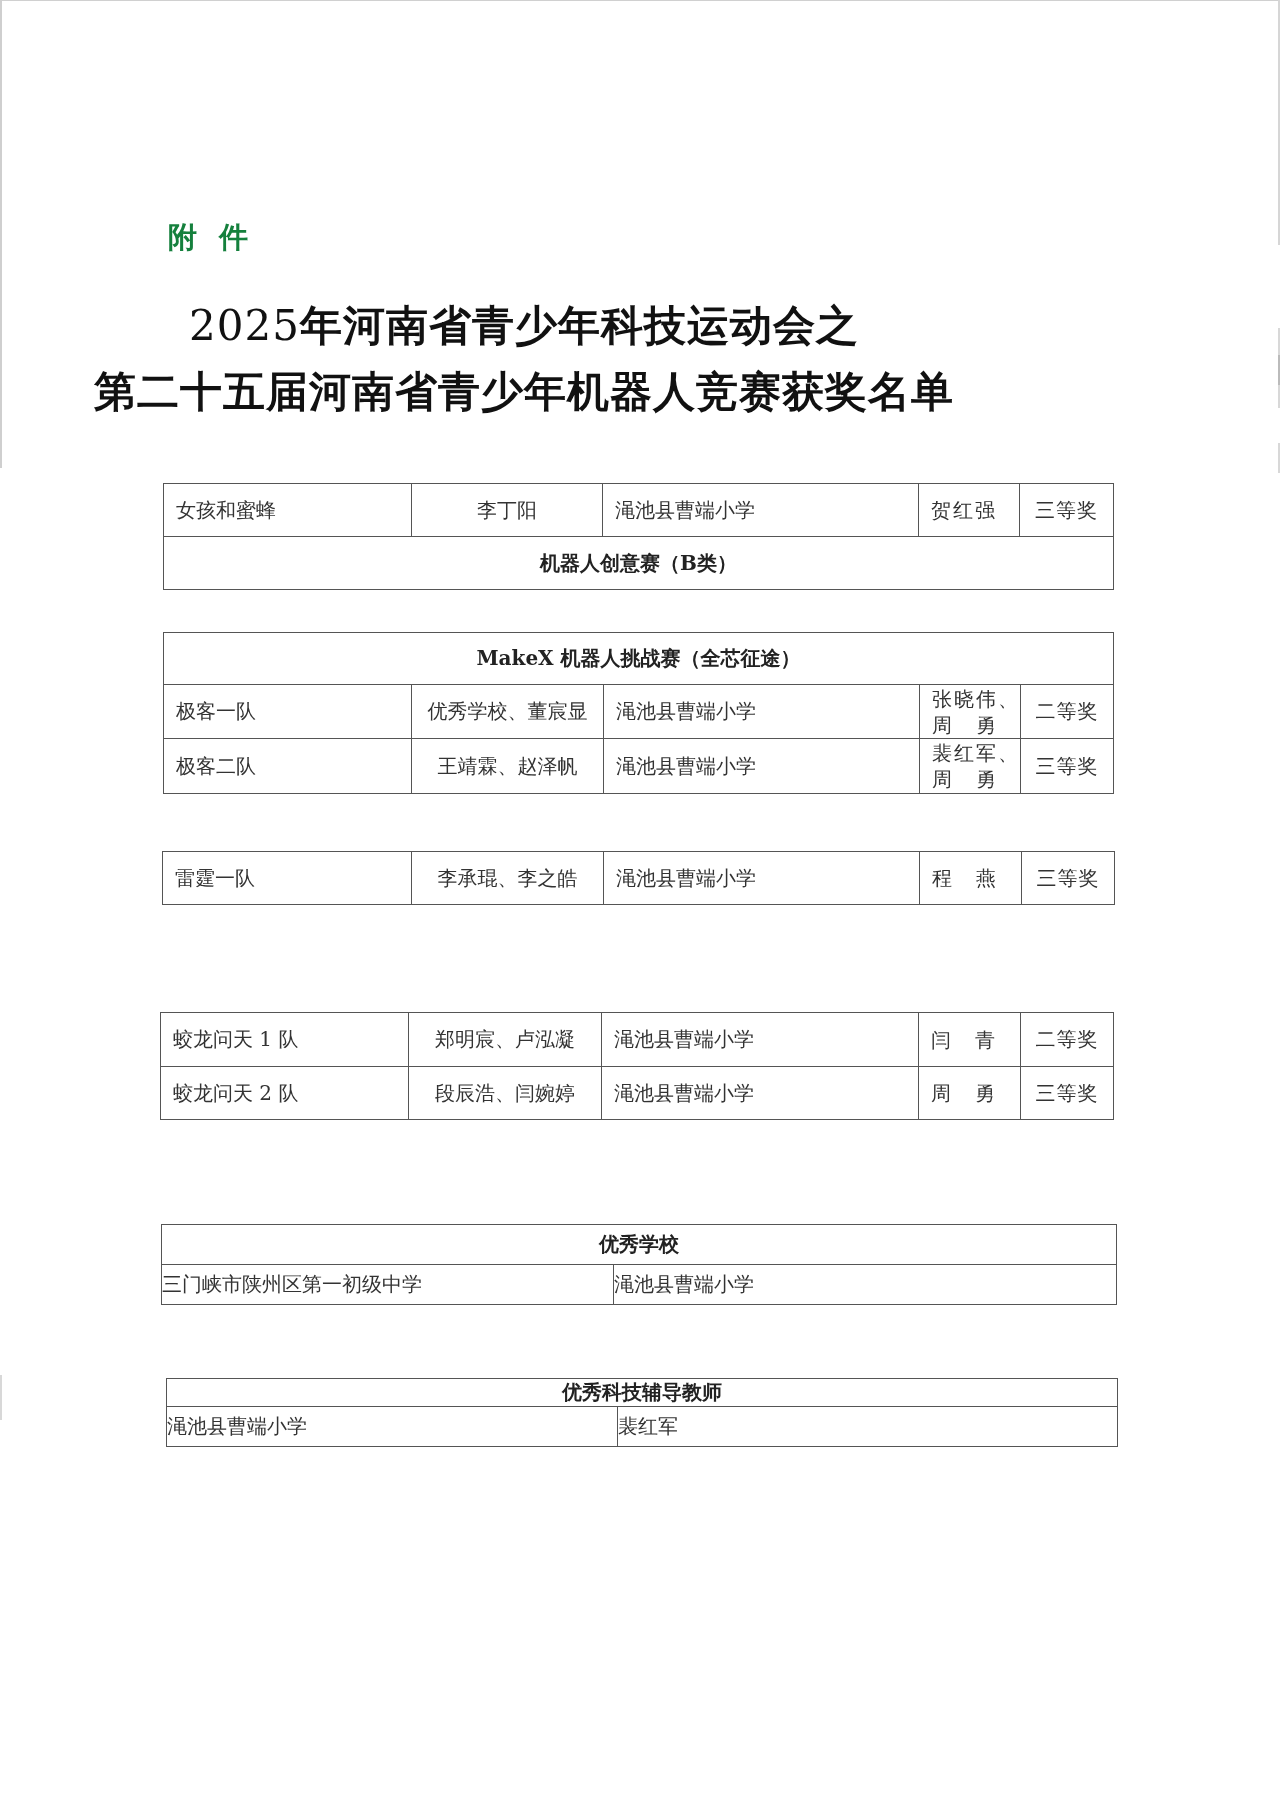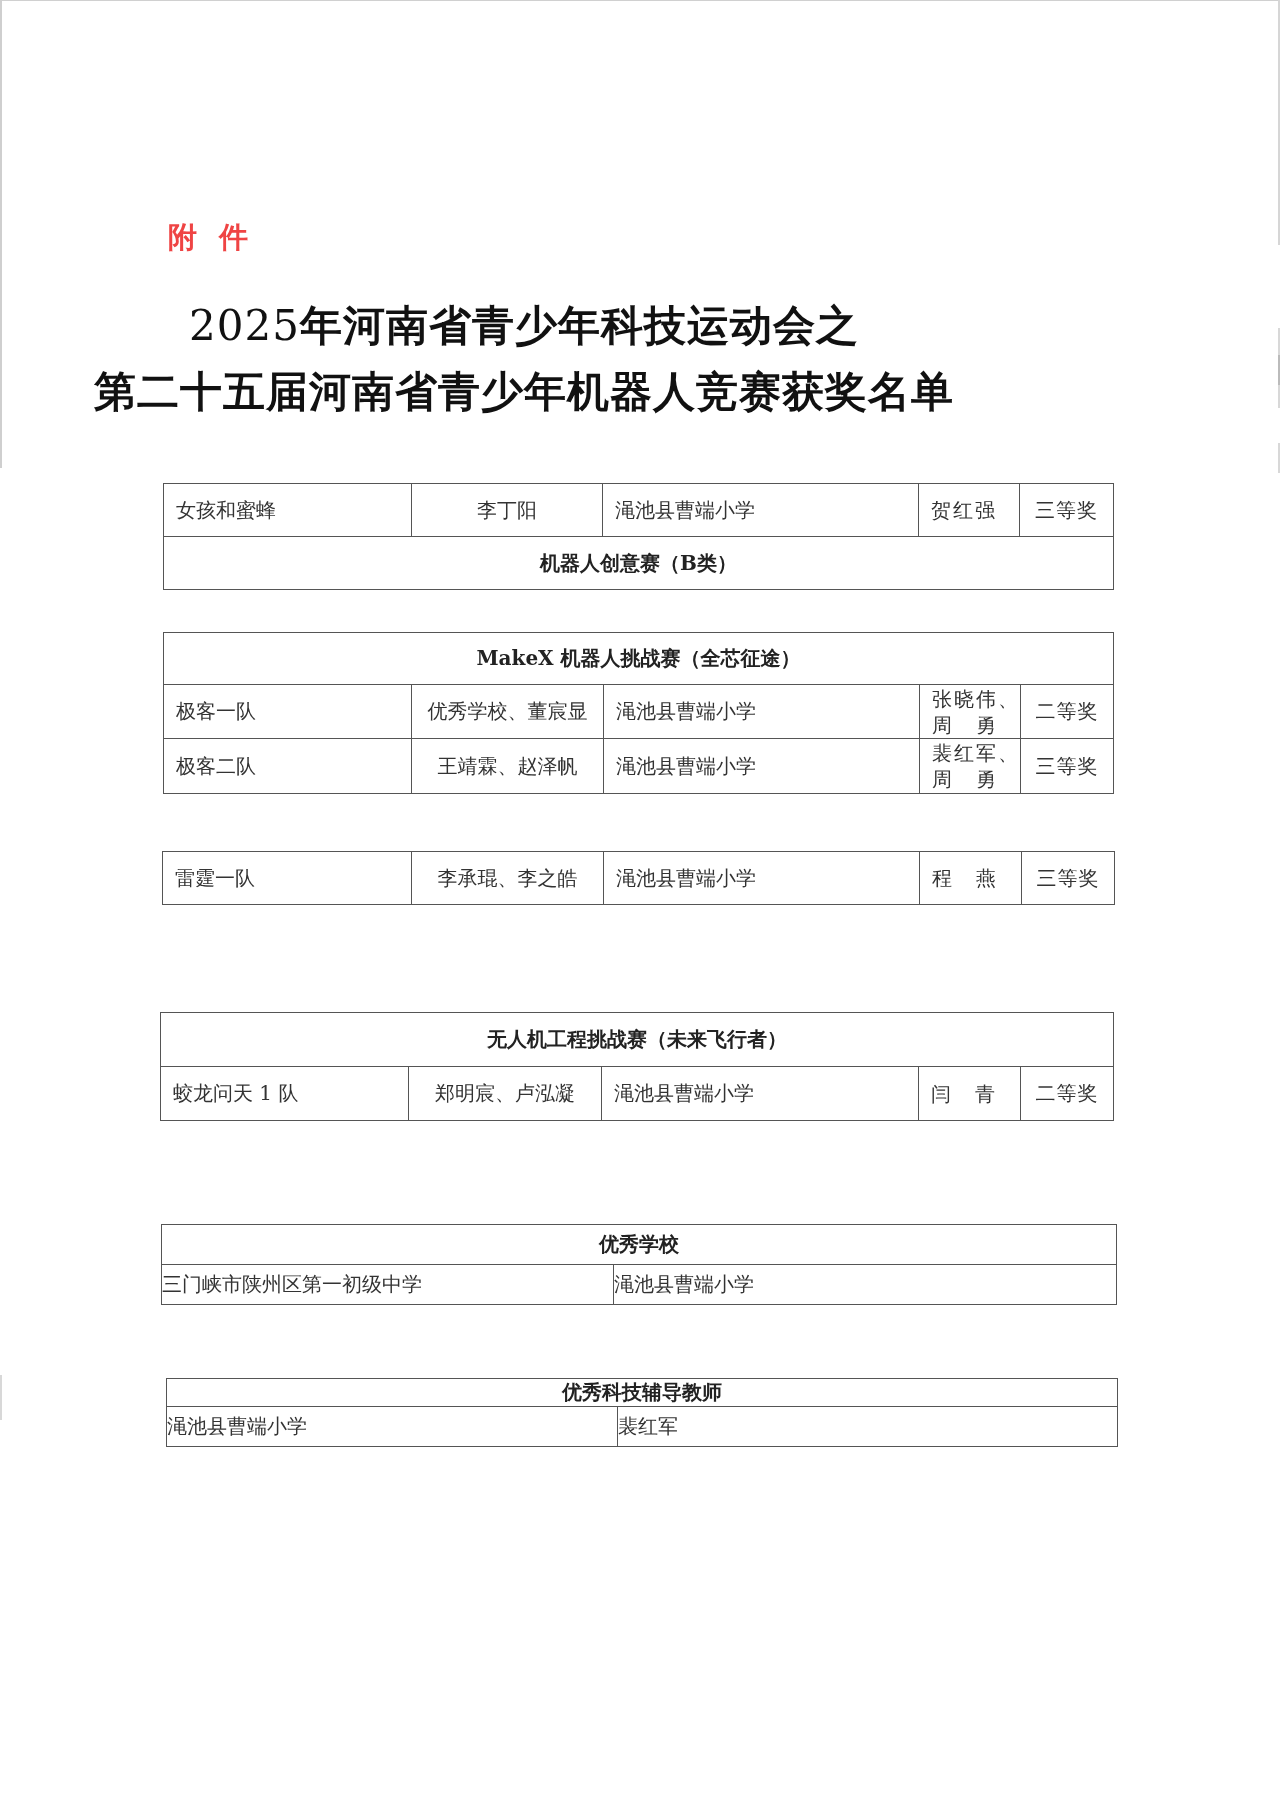--- a/index.html
+++ b/index.html
@@ -9,21 +9,21 @@
     color: #222;
   }
   .page-edge-top { position: absolute; left: 0; top: 0; width: 1280px; height: 1px; background: #d0d0d0; }
   .page-edge-left { position: absolute; left: 0; top: 0; width: 2px; height: 468px; background: #cfcfcf; }
   .page-edge-right { position: absolute; left: 1278px; top: 0; width: 2px; height: 245px; background: #d6d6d6; }
   .edge-frag { position: absolute; width: 2px; background: #d8d8d8; }
 
   .attach-label {
     position: absolute; left: 168px; top: 218px;
     font-family: "DejaVu Sans", "Liberation Sans", sans-serif;
-    font-size: 29px; font-weight: bold; letter-spacing: 22px; color: #ef4444;
+    font-size: 29px; font-weight: bold; letter-spacing: 22px; color: #15803d;
   }
   .title {
     position: absolute; left: 0; width: 1048px; text-align: center;
     font-family: "DejaVu Serif", "Liberation Serif", serif;
     font-weight: bold; color: #111; font-size: 42px; letter-spacing: 1px;
   }
   .title-1 { top: 298px; }
   .title-1 .year { font-weight: normal; }
   .title-2 { top: 364px; }
 
@@ -130,29 +130,33 @@
 
 <table class="tbl" style="left:160px;top:1012px;width:953px;">
   <colgroup>
       <col style="width:248px">
       <col style="width:193px">
       <col style="width:317px">
       <col style="width:102px">
       <col style="width:93px">
     </colgroup>
   <tbody>
-      <tr style="height:54px">
-        <td class="head" colspan="5">无人机工程挑战赛（未来飞行者）</td>
-      </tr>
   <tr style="height:54px">
     <td class="team">蛟龙问天 1 队</td>
     <td class="members">郑明宸、卢泓凝</td>
     <td class="school">渑池县曹端小学</td>
     <td class="teacher">闫　青</td>
     <td class="award">二等奖</td>
+  </tr>
+  <tr style="height:53px">
+    <td class="team">蛟龙问天 2 队</td>
+    <td class="members">段辰浩、闫婉婷</td>
+    <td class="school">渑池县曹端小学</td>
+    <td class="teacher">周　勇</td>
+    <td class="award">三等奖</td>
   </tr>
 </tbody>
   </table>
 
 <table class="tbl" style="left:161px;top:1224px;width:955px;">
   <colgroup>
       <col style="width:452px">
       <col style="width:503px">
     </colgroup>
   <tbody>

